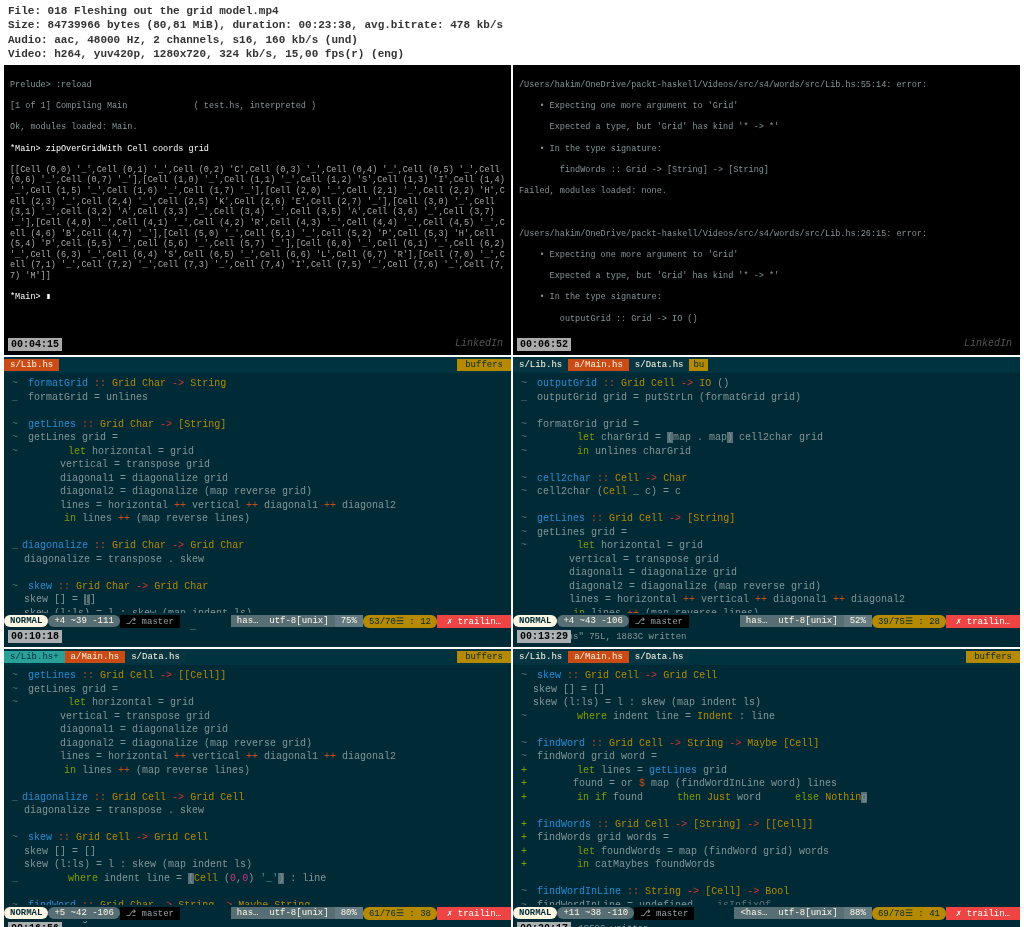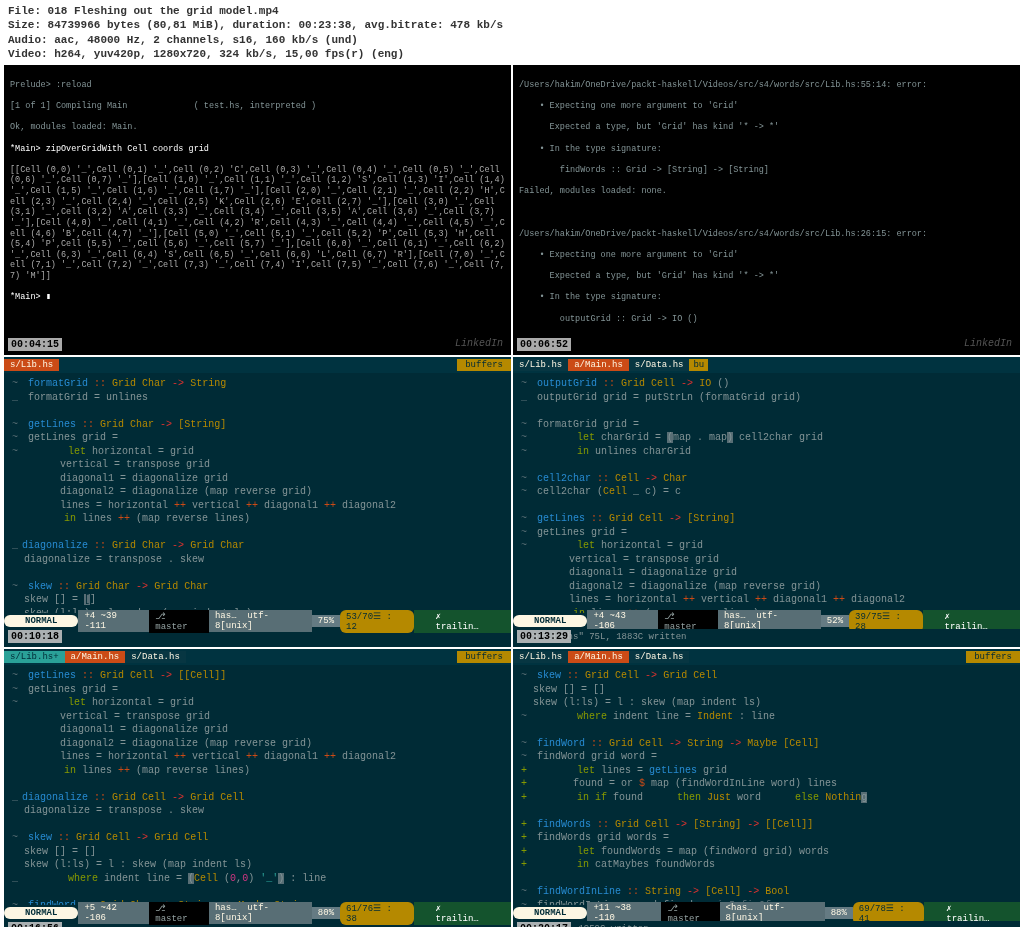--- a/index.html
+++ b/index.html
@@ -23,27 +23,27 @@
 .name { color:#268bd2; }
 .type { color:#b58900; }
 .arr { color:#dc322f; }
 .str { color:#2aa198; }
 .num { color:#d33682; }
 .op { color:#cb4b16; }
 .sigil { color:#586e75; }
 .gut { color:#586e75; display:inline-block; width:10px; }
 .status { position:absolute; bottom:18px; left:0; right:0; height:16px; display:flex; align-items:center; font-size:9px; background:#002b36; }
 .status2 { position:absolute; bottom:2px; left:0; right:0; height:16px; display:flex; align-items:center; font-size:9px; background:#002b36; color:#839496; padding-left:6px; }
-.s-mode { background:#fdf6e3; color:#002b36; padding:1px 21px; font-weight:bold;border-radius:6px; }
-.s-pos { background:#586e75; color:#fdf6e3; padding:1px 6px; }
+.s-mode { background:#fdf6e3; color:#002b36; padding:1px 6px; font-weight:bold;border-radius:6px; }
+.s-pos { background:#586e75; color:#fdf6e3; padding:1px 6px;border-radius:6px; }
 .s-br { background:#000000; color:#93a1a1; padding:1px 6px; }
 .s-enc { background:#586e75; color:#fdf6e3; padding:1px 6px; margin-left:auto; }
 .s-pct { background:#657b83; color:#fdf6e3; padding:1px 6px; }
 .s-ln { background:#b58900; color:#002b36; padding:1px 6px;border-radius:6px; }
-.s-trail { background:#14532d; color:#fff; padding:1px 22px; }
+.s-trail { background:#ef4444; color:#fff; padding:1px 10px; }
 </style>
 </head>
 <body>
 
 <div class="header">
   <span class="line">File: 018 Fleshing out the grid model.mp4</span>
   <span class="line">Size: 84739966 bytes (80,81 MiB), duration: 00:23:38, avg.bitrate: 478 kb/s</span>
   <span class="line">Audio: aac, 48000 Hz, 2 channels, s16, 160 kb/s (und)</span>
   <span class="line">Video: h264, yuv420p, 1280x720, 324 kb/s, 15,00 fps(r) (eng)</span>
 </div>

